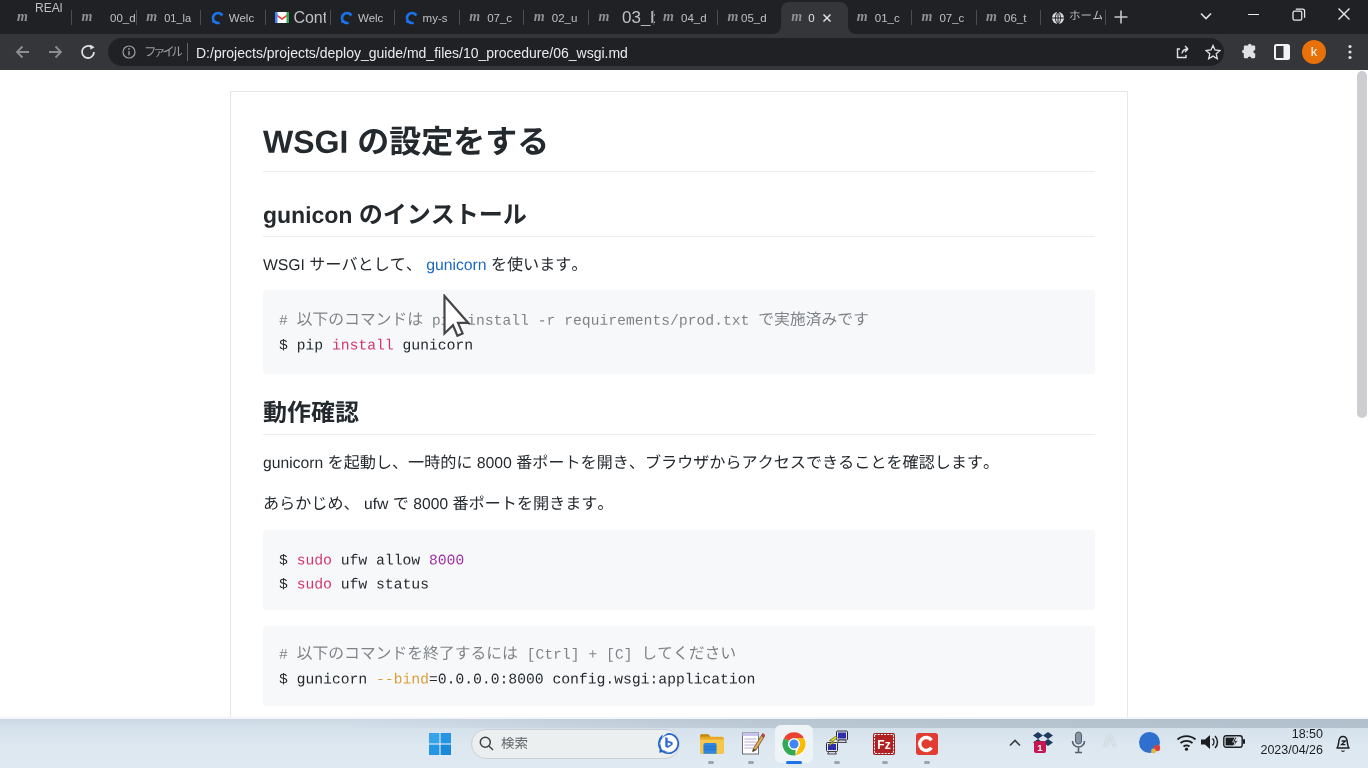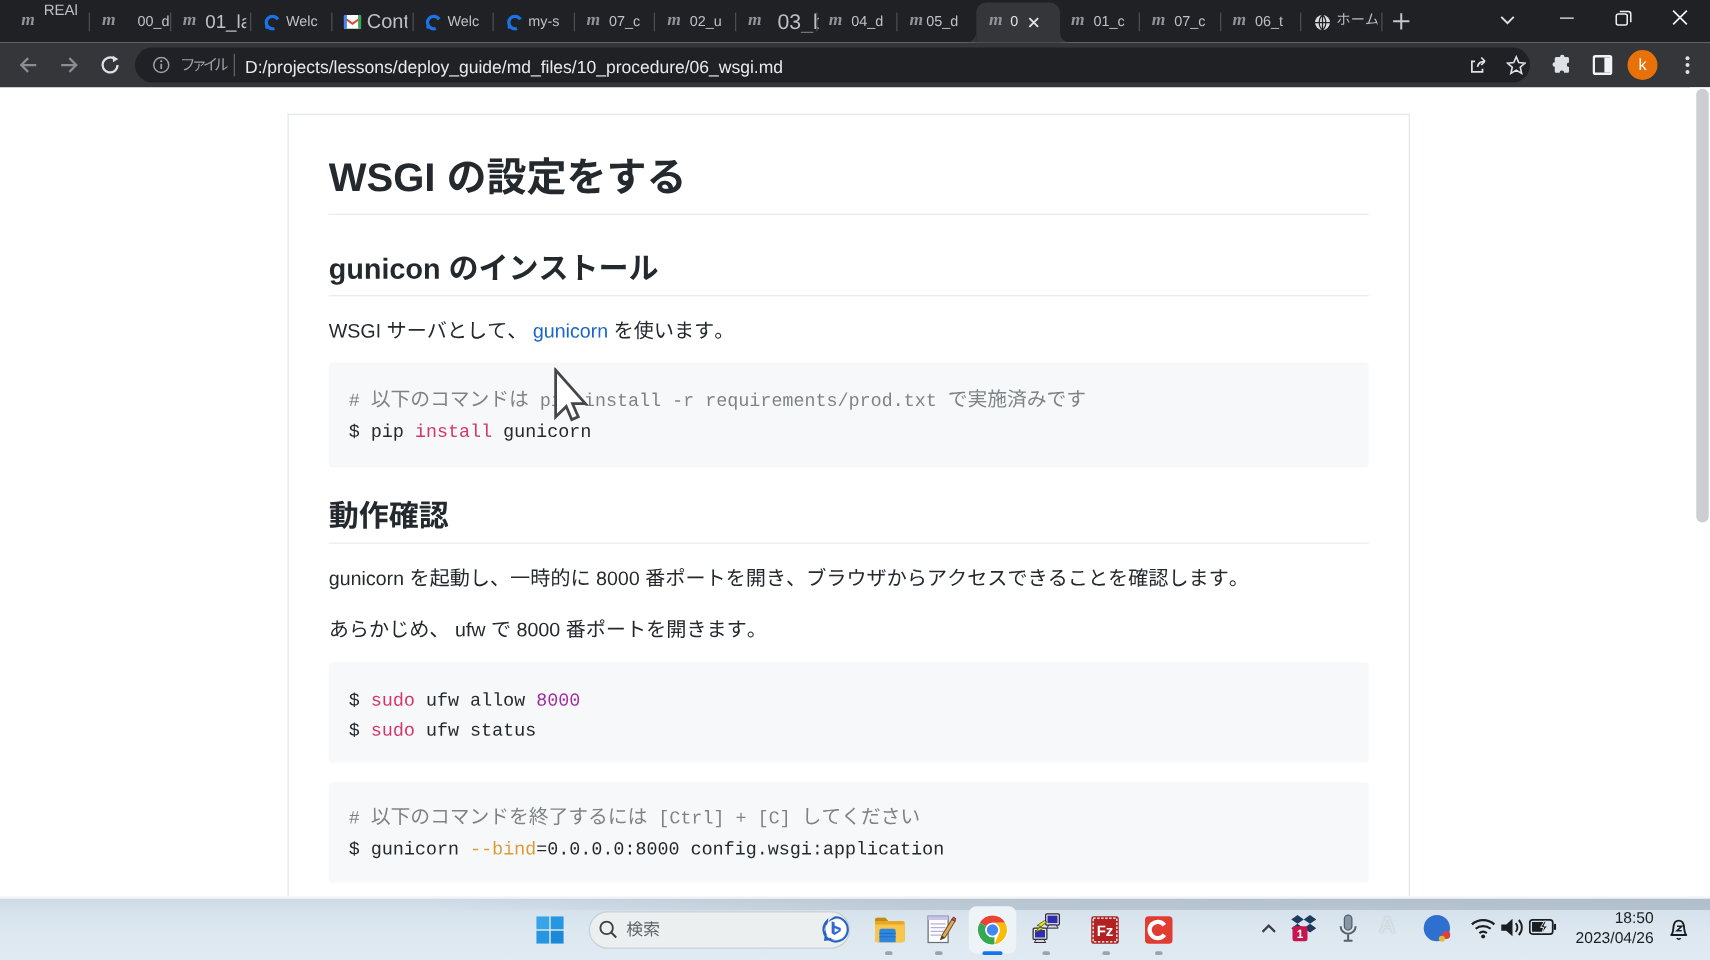--- a/index.html
+++ b/index.html
@@ -6,21 +6,21 @@
 </style></head><body>
 
 <div class="abs" style="left:0;top:0;width:1368px;height:34px;background:#202124"></div>
 <div class="abs" style="left:0;top:34px;width:1368px;height:36px;background:#35363a"></div>
 <div class="abs" style="left:17.0px;top:9px;width:14px;height:18px;color:#8f9398;font:italic bold 14px 'Liberation Serif',serif">m</div>
 <div class="abs" style="left:35.0px;top:0;width:33px;height:16px;overflow:hidden;color:#bdc1c6;font-size:12px;line-height:16px;white-space:nowrap">REAl</div>
 <div class="abs" style="left:81.6px;top:9px;width:14px;height:18px;color:#8f9398;font:italic bold 14px 'Liberation Serif',serif">m</div>
 <div class="abs" style="left:110px;top:10px;width:33px;height:16px;overflow:hidden;color:#bdc1c6;font-size:11.5px;line-height:16px;white-space:nowrap">00_d</div>
 <div class="abs" style="left:71.1px;top:10px;width:1px;height:15px;background:#4a4d51"></div>
 <div class="abs" style="left:146.2px;top:9px;width:14px;height:18px;color:#8f9398;font:italic bold 14px 'Liberation Serif',serif">m</div>
-<div class="abs" style="left:164.2px;top:10px;width:33px;height:16px;overflow:hidden;color:#bdc1c6;font-size:15px;line-height:16px;white-space:nowrap">01_la</div>
+<div class="abs" style="left:164.2px;top:10px;width:33px;height:16px;overflow:hidden;color:#bdc1c6;font-size:11px;line-height:16px;white-space:nowrap">01_la</div>
 <div class="abs" style="left:135.7px;top:10px;width:1px;height:15px;background:#4a4d51"></div>
 <svg class="abs" style="left:210.79999999999998px;top:11px" width="14" height="14" viewBox="0 0 14 14">
     <circle cx="7" cy="7" r="5" fill="none" stroke="#1a73e8" stroke-width="2.6" stroke-dasharray="22 9" stroke-dashoffset="-6"></circle>
     <circle cx="2.5" cy="10.5" r="1.5" fill="#1a73e8"></circle>
     <circle cx="5.5" cy="12" r="1.2" fill="#1a73e8"></circle>
   </svg>
 <div class="abs" style="left:228.8px;top:10px;width:33px;height:16px;overflow:hidden;color:#bdc1c6;font-size:11.5px;line-height:16px;white-space:nowrap">Welc</div>
 <div class="abs" style="left:200.3px;top:10px;width:1px;height:15px;background:#4a4d51"></div>
 <svg class="abs" style="left:275.4px;top:12px" width="14" height="12" viewBox="0 0 14 12">
     <rect x="0" y="0" width="14" height="11" rx="1" fill="#fff"></rect>
@@ -116,21 +116,21 @@
 <div class="abs" style="left:108px;top:38px;width:1116px;height:28px;background:#202124;border-radius:14px"></div>
 <svg class="abs" style="left:122px;top:45px" width="14" height="14" viewBox="0 0 14 14">
     <circle cx="7" cy="7" r="6" fill="none" stroke="#9aa0a6" stroke-width="1.2"></circle>
     <path d="M7 6 V10.2" stroke="#9aa0a6" stroke-width="1.4"></path>
     <circle cx="7" cy="3.9" r="0.9" fill="#9aa0a6"></circle>
   </svg>
 <svg class="abs" style="left:144px;top:46px" width="38" height="16" viewBox="0 0 38 16">
     <path d="M10.8 1.7 10.0 1.2C9.8 1.3 9.5 1.3 9.3 1.3C8.8 1.3 3.8 1.3 3.1 1.3C2.7 1.3 2.2 1.2 1.8 1.2V2.3C2.1 2.3 2.6 2.2 3.1 2.2C3.8 2.2 8.7 2.2 9.5 2.2C9.3 3.4 8.7 5.2 7.8 6.3C6.8 7.7 5.4 8.7 2.9 9.3L3.8 10.3C6.1 9.6 7.6 8.4 8.7 6.9C9.7 5.6 10.3 3.6 10.6 2.3C10.6 2.1 10.7 1.9 10.8 1.7Z M19.9 3.7 19.4 3.2C19.2 3.2 18.9 3.2 18.7 3.2C18.1 3.2 13.0 3.2 12.5 3.2C12.1 3.2 11.7 3.2 11.3 3.1V4.2C11.7 4.1 12.1 4.1 12.5 4.1C13.0 4.1 17.8 4.1 18.5 4.1C18.1 4.8 17.2 5.8 16.3 6.4L17.1 6.9C18.2 6.2 19.3 4.6 19.7 4.0C19.7 3.9 19.8 3.8 19.9 3.7ZM15.7 5.0H14.6C14.7 5.2 14.7 5.5 14.7 5.7C14.7 7.3 14.5 8.7 12.8 9.9C12.5 10.1 12.2 10.2 11.9 10.3L12.8 11.0C15.4 9.5 15.7 7.6 15.7 5.0Z M19.3 5.5 19.8 6.5C21.5 5.9 23.2 5.2 24.5 4.4V9.1C24.5 9.5 24.5 10.2 24.5 10.4H25.7C25.6 10.1 25.6 9.5 25.6 9.1V3.8C26.9 2.9 28.0 2.0 29.0 1.0L28.1 0.2C27.3 1.2 26.0 2.3 24.7 3.1C23.4 4.0 21.4 4.9 19.3 5.5Z M33.8 9.7 34.5 10.3C34.6 10.2 34.7 10.1 34.9 10.0C36.4 9.3 38.1 8.0 39.2 6.5L38.6 5.7C37.6 7.1 36.1 8.2 35.0 8.8C35.0 8.4 35.0 2.3 35.0 1.5C35.0 1.1 35.0 0.7 35.0 0.6H33.9C33.9 0.7 33.9 1.1 33.9 1.5C33.9 2.3 33.9 8.5 33.9 9.0C33.9 9.3 33.9 9.5 33.8 9.7ZM28.1 9.7 29.1 10.3C30.1 9.4 30.9 8.2 31.3 6.9C31.6 5.6 31.7 2.9 31.7 1.6C31.7 1.2 31.7 0.8 31.7 0.7H30.6C30.6 0.9 30.7 1.2 30.7 1.6C30.7 3.0 30.7 5.5 30.3 6.6C29.9 7.8 29.2 8.9 28.1 9.7Z" fill="#9aa0a6"></path>
   </svg>
 <div class="abs" style="left:187px;top:43px;width:1px;height:18px;background:#5f6368"></div>
-<div class="abs" style="left:196px;top:44.5px;color:#e8eaed;font-size:14px;letter-spacing:0px">D:/projects/lessons/deploy_guide/md_files/10_procedure/06_wsgi.md</div>
+<div class="abs" style="left:196px;top:44.5px;color:#e8eaed;font-size:14px;letter-spacing:0px">D:/projects/projects/deploy_guide/md_files/10_procedure/06_wsgi.md</div>
 <svg class="abs" style="left:1175px;top:44px" width="16" height="16" viewBox="0 0 16 16">
     <path d="M5 5 H2.5 V13.5 H11 V11" fill="none" stroke="#dee1e6" stroke-width="1.4"></path>
     <path d="M7 9.5 C7.5 6.5 9.5 5 13 5 M13 5 L10 2 M13 5 L10 8" fill="none" stroke="#dee1e6" stroke-width="1.4"></path>
   </svg>
 <svg class="abs" style="left:1205px;top:44px" width="16" height="16" viewBox="0 0 16 16">
     <path d="M8 1.5 L10 6 L15 6.5 L11.2 9.8 L12.3 14.7 L8 12.1 L3.7 14.7 L4.8 9.8 L1 6.5 L6 6 Z" fill="none" stroke="#dee1e6" stroke-width="1.3"></path>
   </svg>
 <svg class="abs" style="left:1241px;top:43px" width="17" height="17" viewBox="0 0 17 17">
     <path d="M7 2.5 a1.8 1.8 0 0 1 3.6 0 H13 a1.2 1.2 0 0 1 1.2 1.2 V7 a1.8 1.8 0 0 0 0 3.6 V14 a1.2 1.2 0 0 1 -1.2 1.2 H10.3 a1.8 1.8 0 0 0 -3.6 0 H4 A1.2 1.2 0 0 1 2.8 14 V10.3 a1.8 1.8 0 0 1 0 -3.6 V3.7 A1.2 1.2 0 0 1 4 2.5 Z" fill="#dee1e6"></path>
   </svg>

